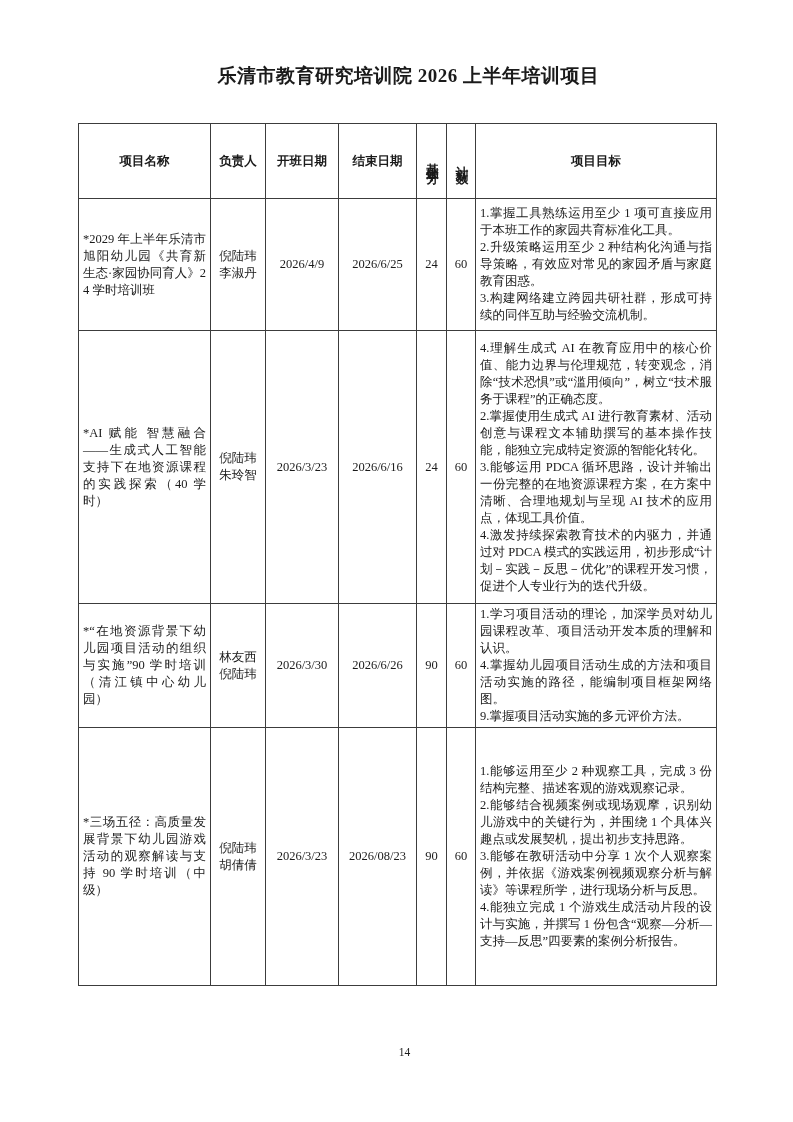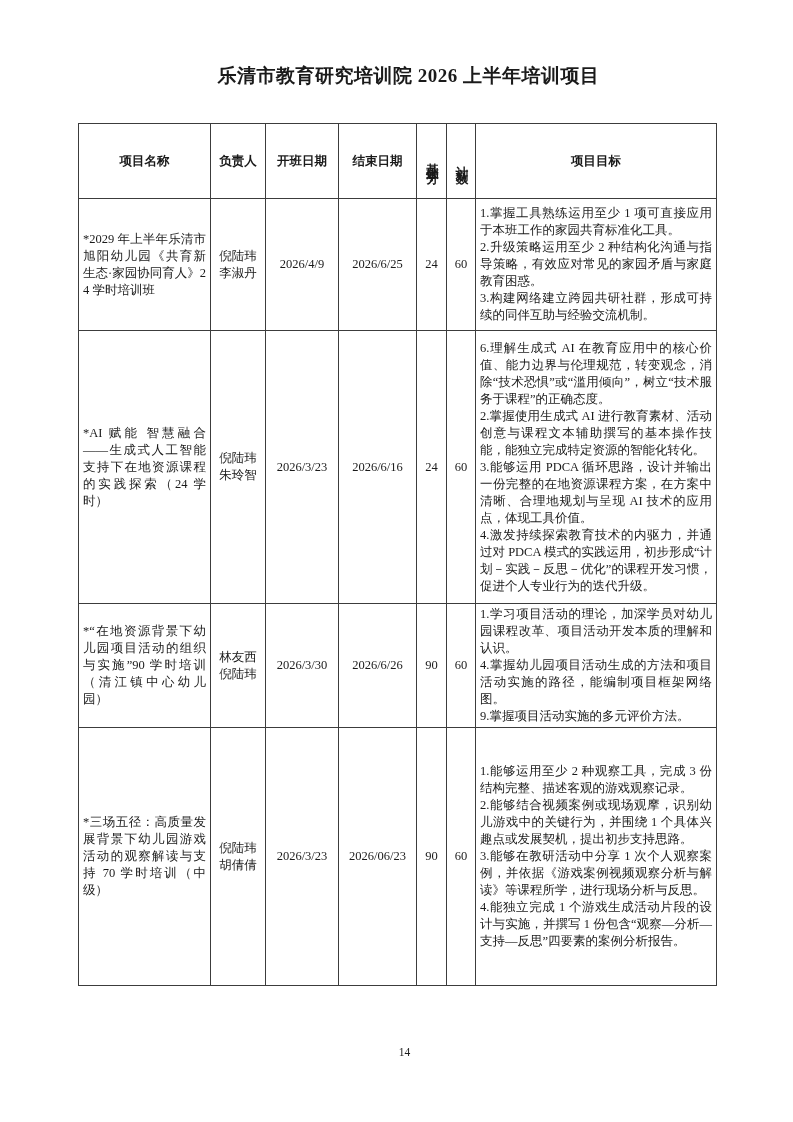--- a/index.html
+++ b/index.html
@@ -115,31 +115,31 @@
         <td class="c-center">24</td>
         <td class="c-center">60</td>
         <td class="c-goals">
           <p class="goal-line">1.掌握工具熟练运用至少 1 项可直接应用于本班工作的家园共育标准化工具。</p>
           <p class="goal-line">2.升级策略运用至少 2 种结构化沟通与指导策略，有效应对常见的家园矛盾与家庭教育困惑。</p>
           <p class="goal-line">3.构建网络建立跨园共研社群，形成可持续的同伴互助与经验交流机制。</p>
         </td>
       </tr>
 
       <tr style="height:273px">
-        <td class="c-name">*AI 赋能  智慧融合——生成式人工智能支持下在地资源课程的实践探索（24 学时）</td>
+        <td class="c-name">*AI 赋能  智慧融合——生成式人工智能支持下在地资源课程的实践探索（40 学时）</td>
         <td class="c-center">
           <div>倪陆玮</div>
           <div>朱玲智</div>
         </td>
         <td class="c-center">2026/3/23</td>
         <td class="c-center">2026/6/16</td>
         <td class="c-center">24</td>
         <td class="c-center">60</td>
         <td class="c-goals">
-          <p class="goal-line">6.理解生成式 AI 在教育应用中的核心价值、能力边界与伦理规范，转变观念，消除“技术恐惧”或“滥用倾向”，树立“技术服务于课程”的正确态度。</p>
+          <p class="goal-line">4.理解生成式 AI 在教育应用中的核心价值、能力边界与伦理规范，转变观念，消除“技术恐惧”或“滥用倾向”，树立“技术服务于课程”的正确态度。</p>
           <p class="goal-line">2.掌握使用生成式 AI 进行教育素材、活动创意与课程文本辅助撰写的基本操作技能，能独立完成特定资源的智能化转化。</p>
           <p class="goal-line">3.能够运用 PDCA 循环思路，设计并输出一份完整的在地资源课程方案，在方案中清晰、合理地规划与呈现 AI 技术的应用点，体现工具价值。</p>
           <p class="goal-line">4.激发持续探索教育技术的内驱力，并通过对 PDCA 模式的实践运用，初步形成“计划－实践－反思－优化”的课程开发习惯，促进个人专业行为的迭代升级。</p>
         </td>
       </tr>
 
       <tr style="height:122px">
         <td class="c-name">*“在地资源背景下幼儿园项目活动的组织与实施”90 学时培训（清江镇中心幼儿园）</td>
         <td class="c-center">
           <div>林友西</div>
@@ -150,27 +150,27 @@
         <td class="c-center">90</td>
         <td class="c-center">60</td>
         <td class="c-goals">
           <p class="goal-line">1.学习项目活动的理论，加深学员对幼儿园课程改革、项目活动开发本质的理解和认识。</p>
           <p class="goal-line">4.掌握幼儿园项目活动生成的方法和项目活动实施的路径，能编制项目框架网络图。</p>
           <p class="goal-line">9.掌握项目活动实施的多元评价方法。</p>
         </td>
       </tr>
 
       <tr style="height:258px">
-        <td class="c-name">*三场五径：高质量发展背景下幼儿园游戏活动的观察解读与支持 70 学时培训（中级）</td>
+        <td class="c-name">*三场五径：高质量发展背景下幼儿园游戏活动的观察解读与支持 90 学时培训（中级）</td>
         <td class="c-center">
           <div>倪陆玮</div>
           <div>胡倩倩</div>
         </td>
         <td class="c-center">2026/3/23</td>
-        <td class="c-center">2026/06/23</td>
+        <td class="c-center">2026/08/23</td>
         <td class="c-center">90</td>
         <td class="c-center">60</td>
         <td class="c-goals">
           <p class="goal-line">1.能够运用至少 2 种观察工具，完成 3 份结构完整、描述客观的游戏观察记录。</p>
           <p class="goal-line">2.能够结合视频案例或现场观摩，识别幼儿游戏中的关键行为，并围绕 1 个具体兴趣点或发展契机，提出初步支持思路。</p>
           <p class="goal-line">3.能够在教研活动中分享 1 次个人观察案例，并依据《游戏案例视频观察分析与解读》等课程所学，进行现场分析与反思。</p>
           <p class="goal-line">4.能独立完成 1 个游戏生成活动片段的设计与实施，并撰写 1 份包含“观察—分析—支持—反思”四要素的案例分析报告。</p>
         </td>
       </tr>
     </tbody>

